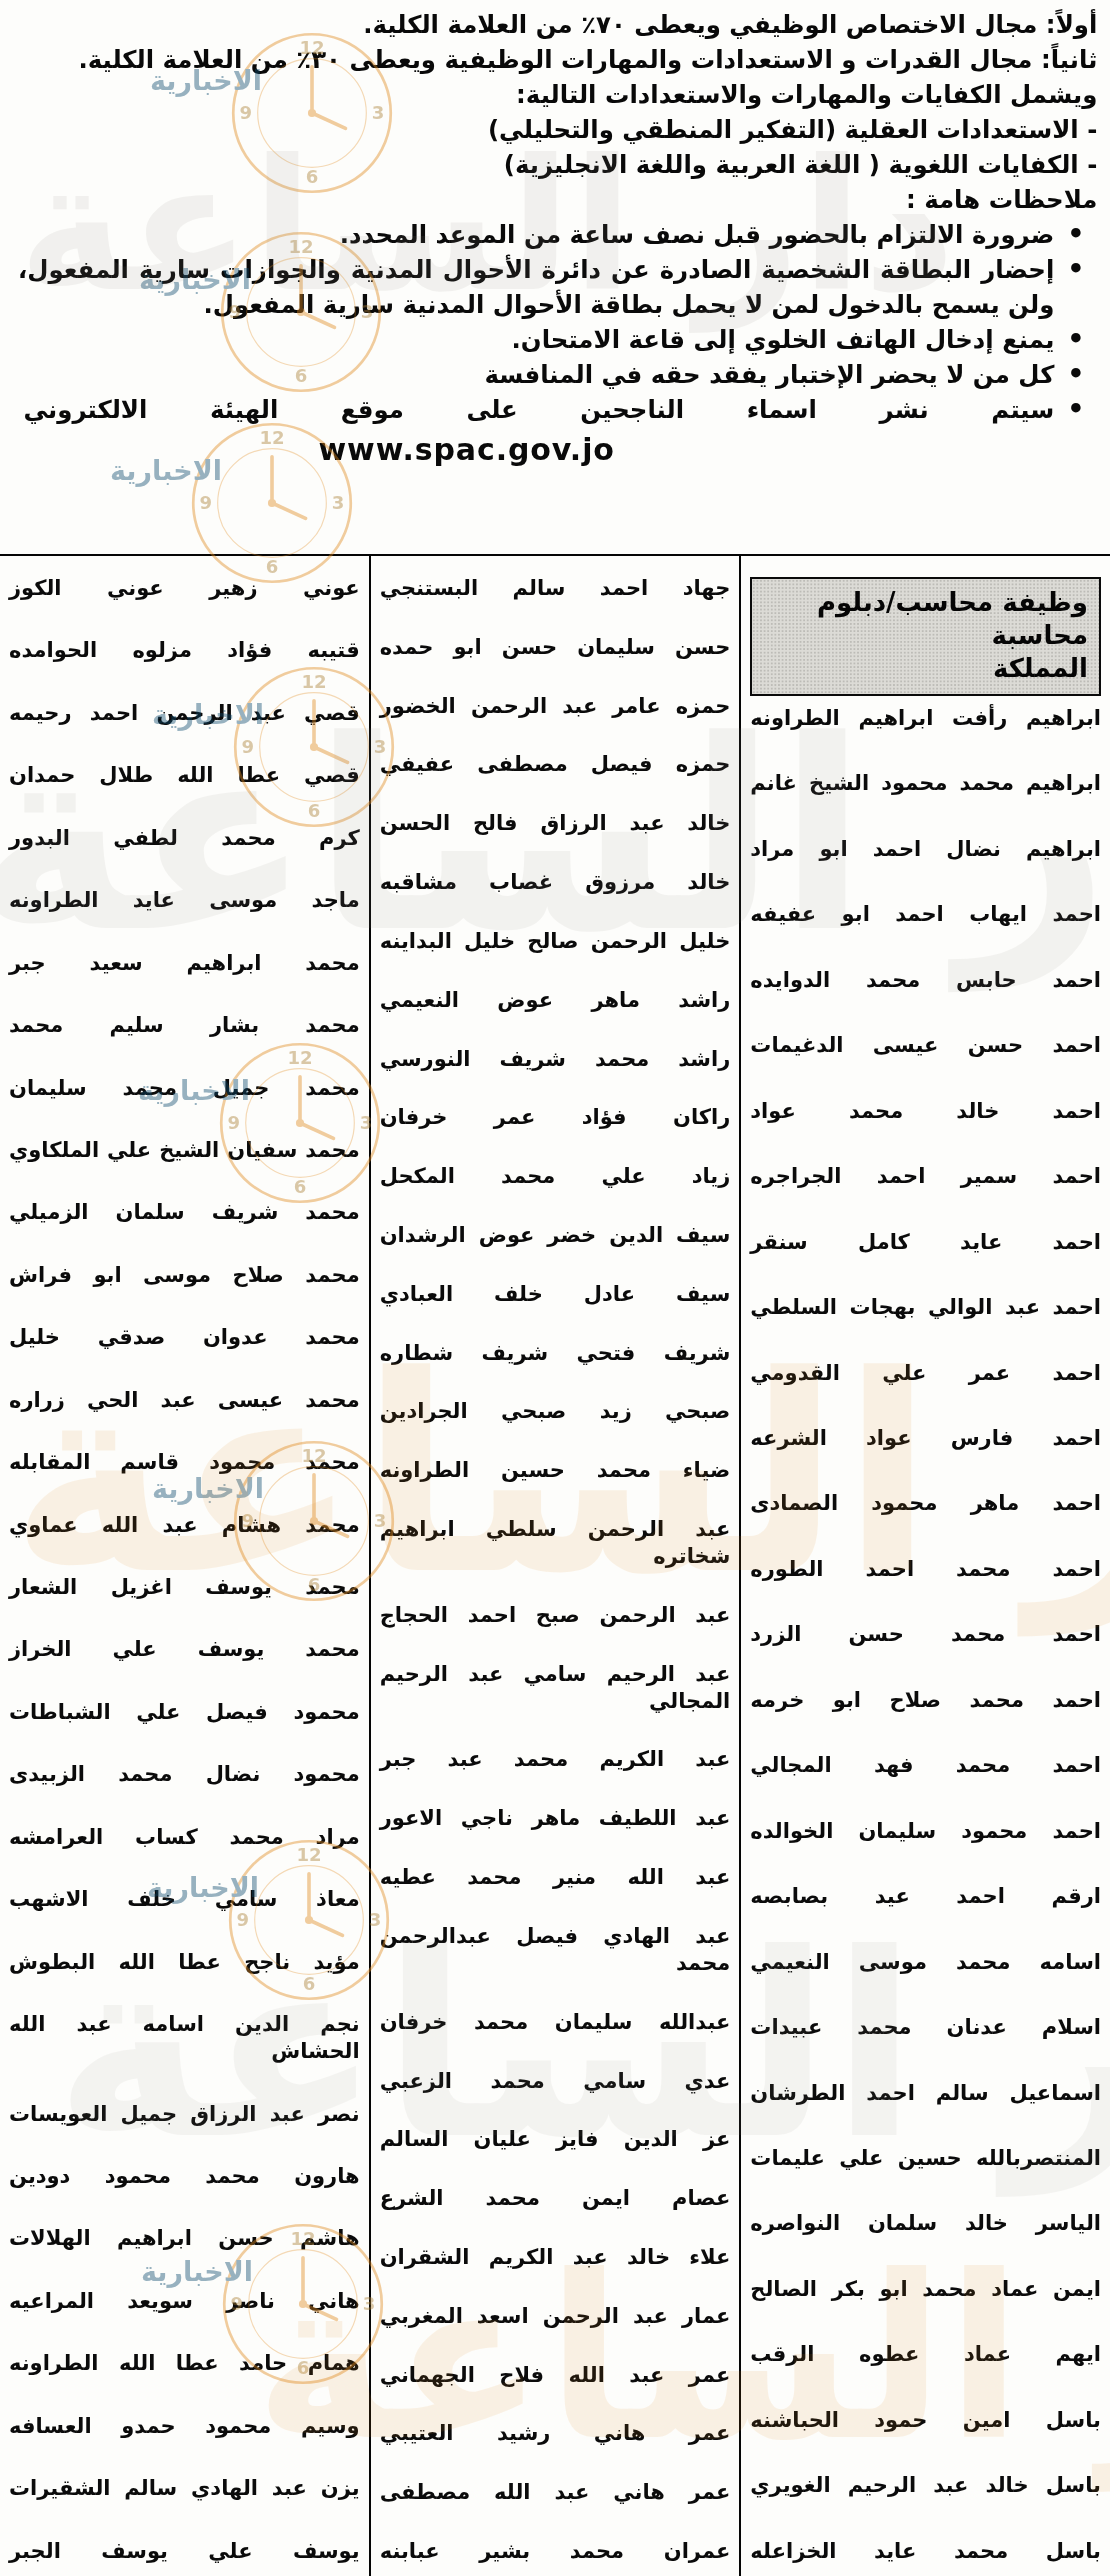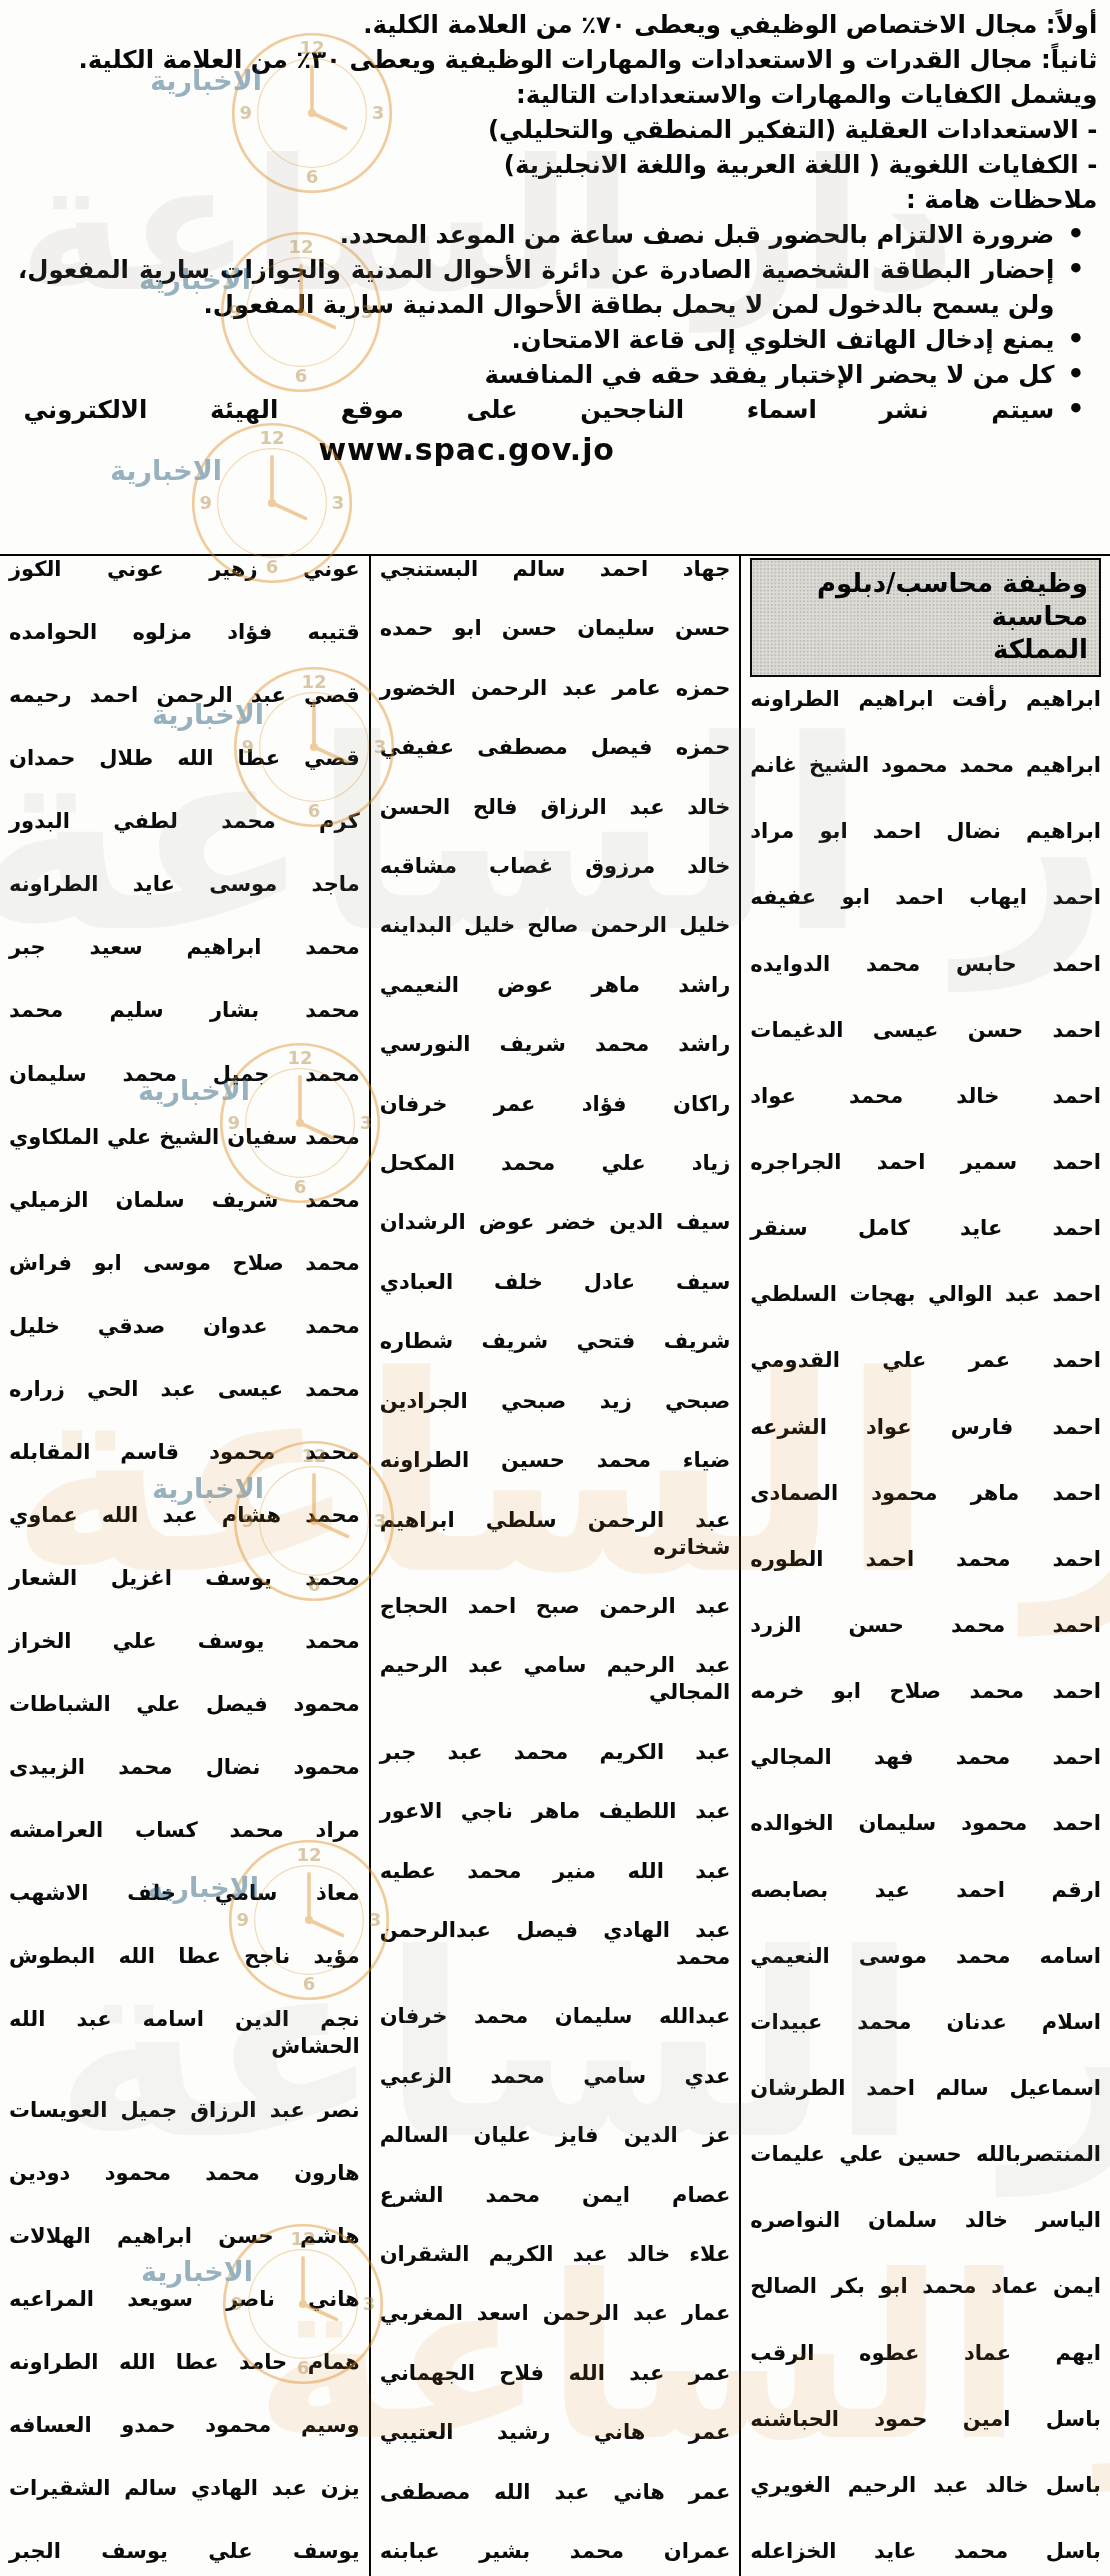--- a/index.html
+++ b/index.html
@@ -28,21 +28,21 @@
   .url{
     font-size:30px; font-weight:700; direction:ltr; unicode-bidi:embed;
     text-align:center; transform:translateX(-91px); margin-top:4.5px;
     letter-spacing:0.9px;
   }
   
   .names{
     position:relative; z-index:1; display:flex;
     border-top:2.7px solid #050505; height:2022px;
   }
-  .col{ flex:1 1 0; min-width:0; padding:0 9px 11px; display:flex; flex-direction:column; }
+  .col{ flex:1 1 0; min-width:0; padding:19px 9px 11px; display:flex; flex-direction:column; }
   .col-a,.col-b{ border-left:2.7px solid #050505; }
   .job-header{
     border:2.7px solid #0a0a0a;
     background-color:#dcdbd6;
     background-image:radial-gradient(#bdbcb7 0.9px, transparent 0.9px);
     background-size:3.6px 3.6px;
     padding:7.2px 11px 9px; margin:1.8px 0 9px; text-align:right;
   }
   .job-header div{ font-size:26px; font-weight:700; line-height:33px; color:#050505; }
   .name-list{

